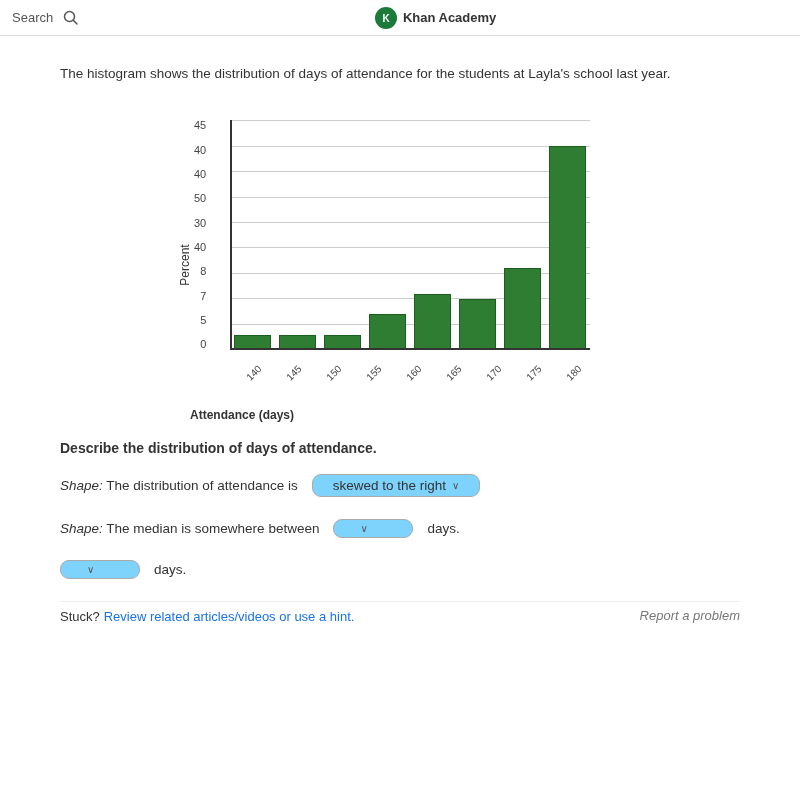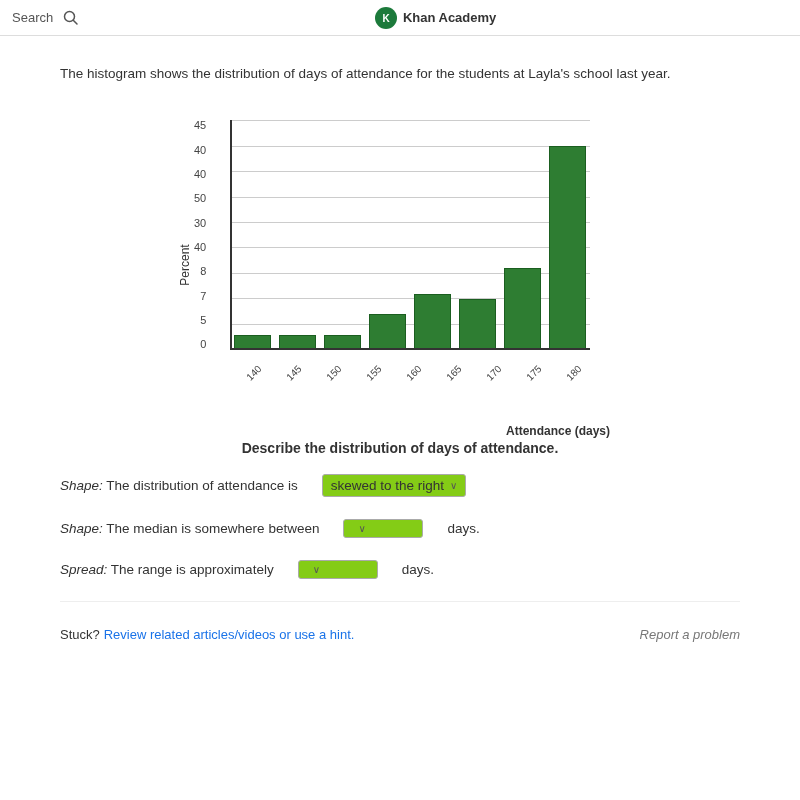--- a/index.html
+++ b/index.html
@@ -149,70 +149,69 @@
     .x-tick {
       flex: 1;
       text-align: center;
       font-size: 10px;
       color: #444;
       transform: rotate(-45deg);
       transform-origin: top center;
       margin-top: 4px;
     }
     .x-axis-title {
-      text-align: right;
+      text-align: left;
       font-size: 12px;
       color: #333;
-      margin-top: 44px;
+      margin-top: 28px;
       font-weight: bold;
     }
     .describe-section {
       margin-top: 18px;
-      text-align: center;
     }
     .describe-title {
       font-size: 14px;
       font-weight: bold;
       margin-bottom: 18px;
     }
     .field-row {
       display: flex;
       align-items: center;
       margin-bottom: 22px;
-      gap: 24px;
+      gap: 14px;
       font-size: 13.5px;
     }
     .field-label {
       color: #333;
     }
     .field-label em {
       font-style: italic;
     }
     .dropdown-box {
       display: inline-flex;
       align-items: center;
       border: 1px solid #aaa;
-      border-radius: 3px;
-      padding: 3px 8px;
-      background: #84cc16;
+      border-radius: 9px;
+      padding: 3px 20px;
+      background: #7dd3fc;
       cursor: pointer;
       font-size: 13.5px;
       gap: 6px;
       min-width: 80px;
     }
     .dropdown-arrow {
       font-size: 10px;
       color: #555;
     }
     .footer-bar {
-      padding-top: 24px;
+      padding-top: 6px;
       border-top: 1px solid #eee;
       display: flex;
       justify-content: space-between;
-      align-items: flex-end;
+      align-items: flex-start;
     }
     .stuck-link {
       font-size: 13px;
       color: #1a73e8;
       text-decoration: none;
     }
     .report-link {
       font-size: 13px;
       color: #777;
       text-decoration: none;
@@ -355,23 +354,20 @@
         <em>Shape:</em> The median is somewhere between
       </span>
       <div class="dropdown-box">
         <span></span>
         <span class="dropdown-arrow">∨</span>
       </div>
       <span>days.</span>
     </div>
 
     <div class="field-row">
-      <span class="field-label">
-        <em>Spread:</em> The range is approximately
-      </span>
       <div class="dropdown-box">
         <span></span>
         <span class="dropdown-arrow">∨</span>
       </div>
       <span>days.</span>
     </div>
   </div>
 
   <div class="footer-bar">
     <div>

